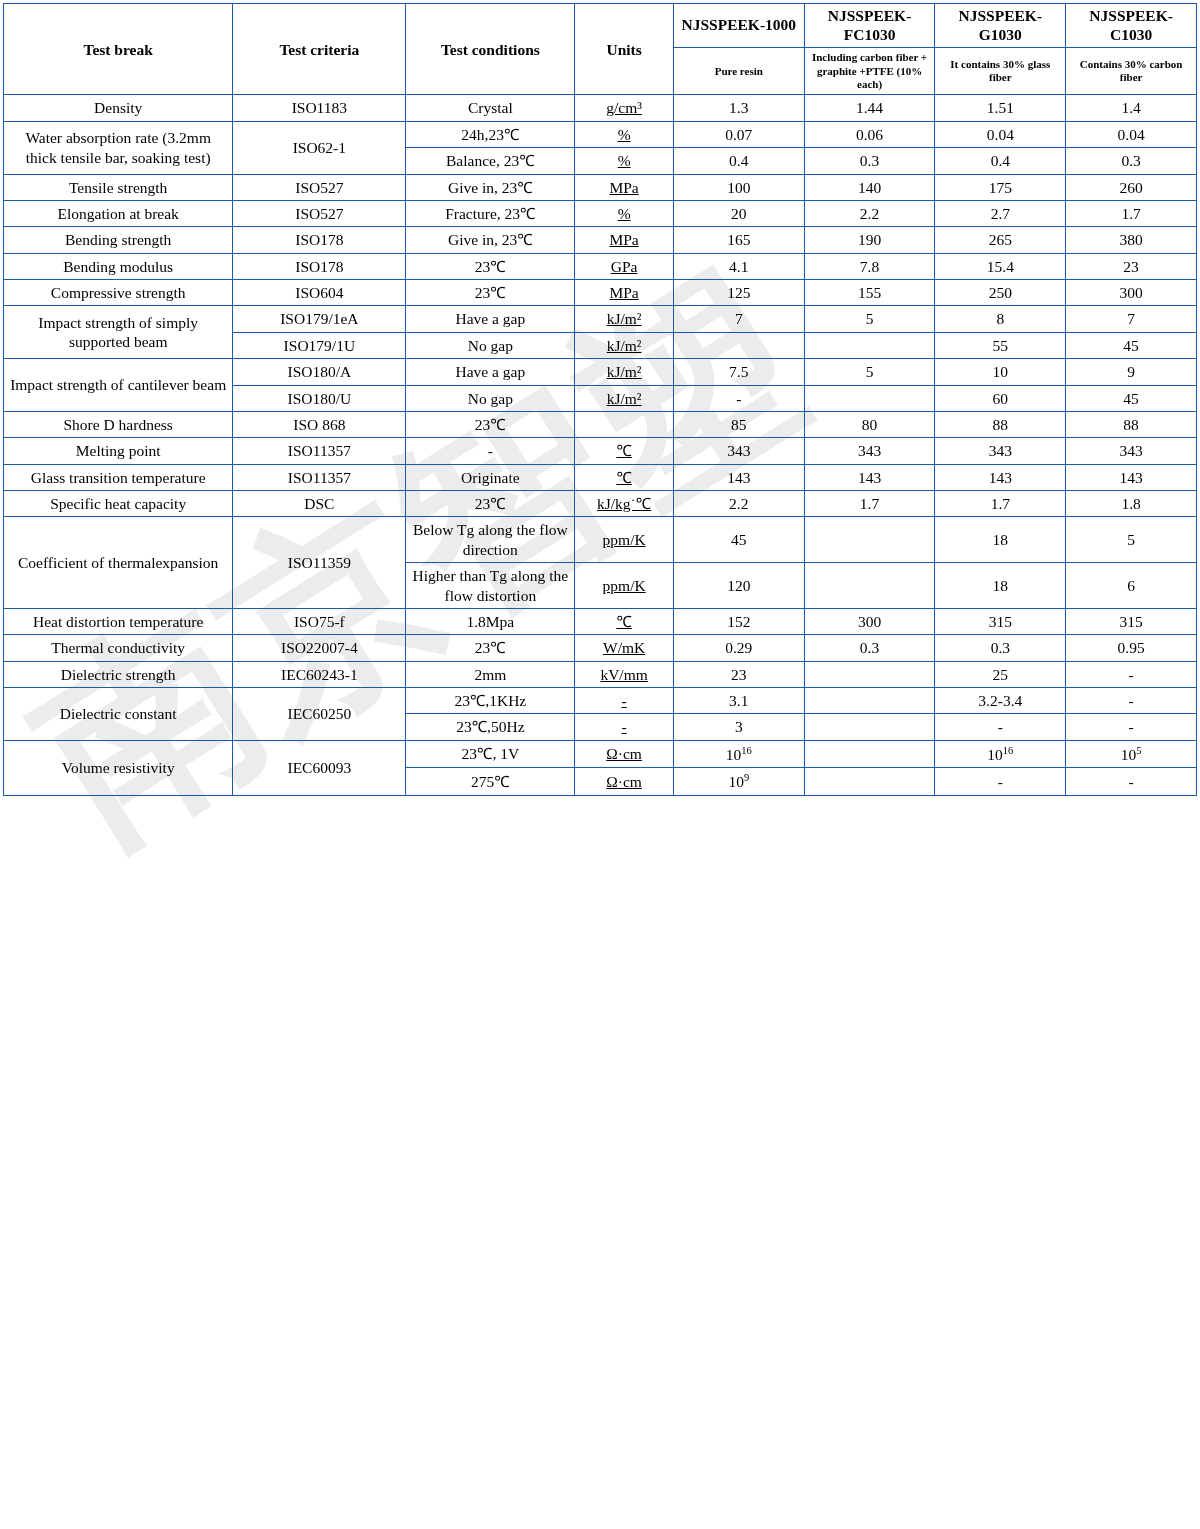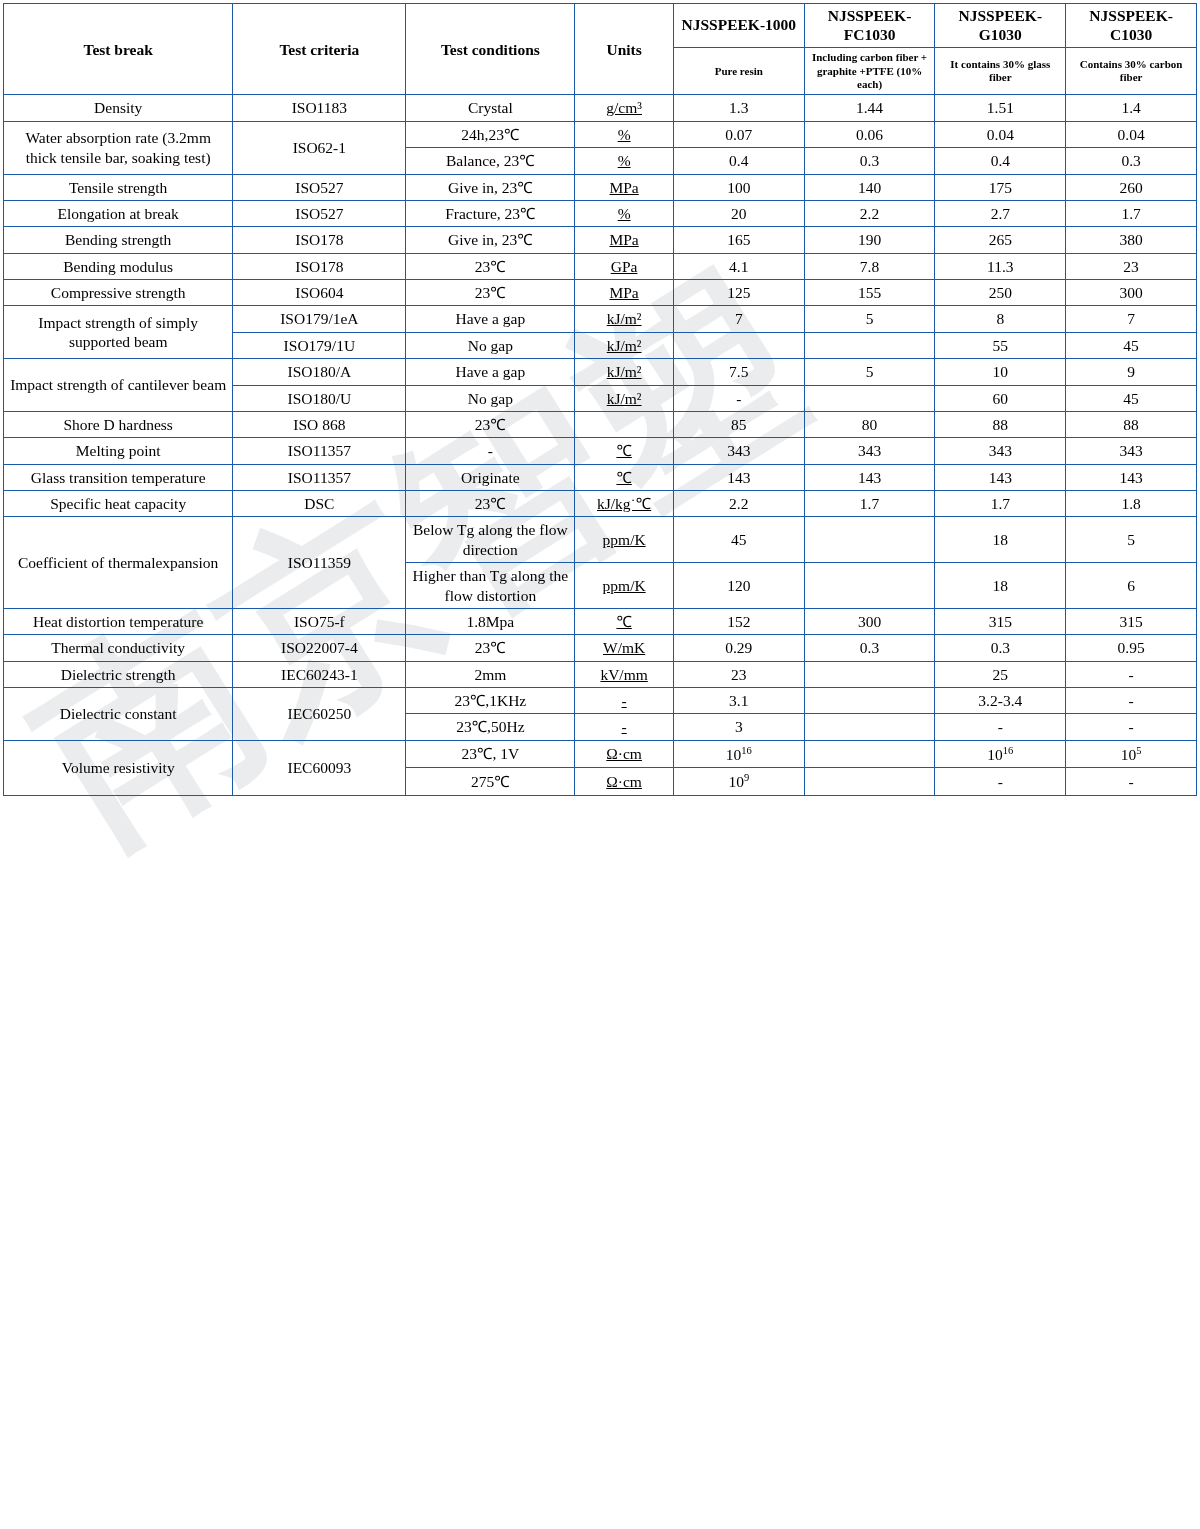--- a/index.html
+++ b/index.html
@@ -190,21 +190,21 @@
           <td class="val">265</td>
           <td class="val">380</td>
         </tr>
         <tr>
           <td class="item">Bending modulus</td>
           <td class="crit">ISO178</td>
           <td class="cond">23℃</td>
           <td class="unit">GPa</td>
           <td class="val">4.1</td>
           <td class="val">7.8</td>
-          <td class="val">11.3</td>
+          <td class="val">15.4</td>
           <td class="val">23</td>
         </tr>
         <tr>
           <td class="item">Compressive strength</td>
           <td class="crit">ISO604</td>
           <td class="cond">23℃</td>
           <td class="unit">MPa</td>
           <td class="val">125</td>
           <td class="val">155</td>
           <td class="val">250</td>

